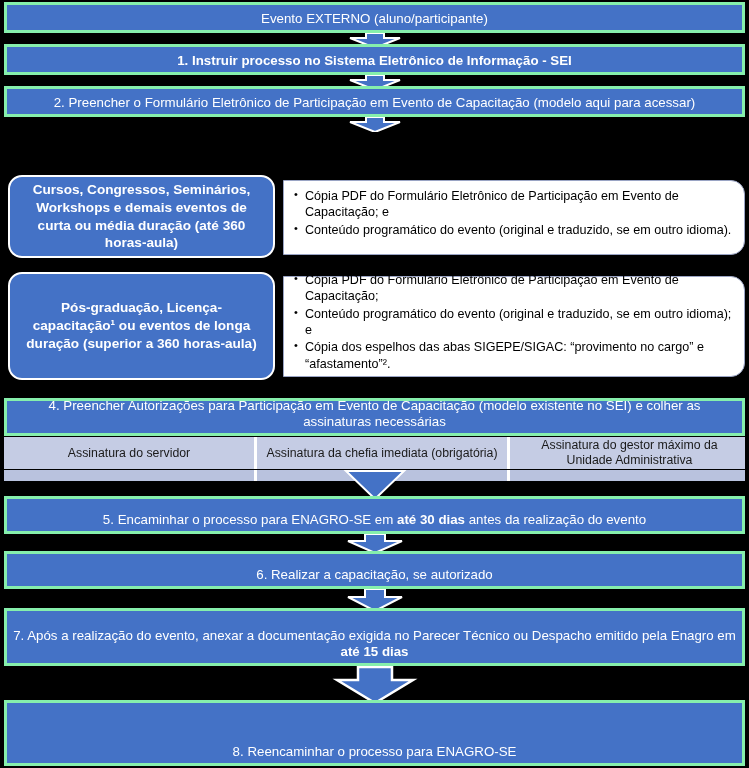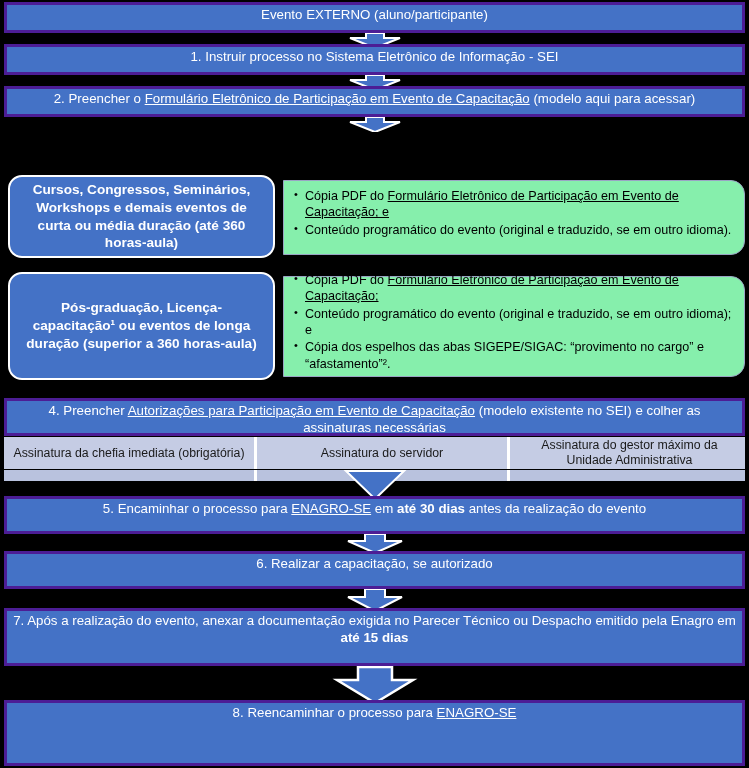--- a/index.html
+++ b/index.html
@@ -12,32 +12,32 @@
   #flow {
     position: relative;
     width: 749px; height: 768px;
     background: #000000;
   }
 
   
   .step {
     position: absolute;
     background: #4472c6;
-    border: 3px solid #4c1d95;
+    border: 3px solid #86efac;
     color: #ffffff;
     font-size: 13.3px;
     line-height: 1.25;
     text-align: center;
     display: flex;
-    align-items: flex-start;
+    align-items: flex-end;
     justify-content: center;
     padding: 2px 6px;
   }
   .step .inner { width: 100%; }
-  .u { text-decoration: underline; }
+  .u { }
   .b { font-weight: bold; }
 
   
   .arrow {
     position: absolute;
     left: 50%;
     transform: translateX(-50%);
   }
   .arrow svg { display: block; }
 
@@ -54,21 +54,21 @@
     text-align: center;
     display: flex;
     align-items: center;
     justify-content: center;
     padding: 4px 10px;
   }
 
   
   .docs {
     position: absolute;
-    background: #86efac;
+    background: #ffffff;
     border: 1px solid #9aa4c4;
     border-radius: 0 14px 14px 0;
     color: #000000;
     font-size: 12.6px;
     line-height: 1.3;
     padding: 8px 12px 16px 10px;
     display: flex;
     align-items: center;
   }
   .docs ul { list-style: none; width: 100%; }
@@ -121,21 +121,21 @@
   <div class="step" style="left:4px; top:2px; width:741px; height:31px;">
     <span class="inner">Evento EXTERNO (aluno/participante)</span>
   </div>
 
   <div class="arrow" style="top:33px; height:15px;">
     <svg width="64" height="15" viewBox="0 0 64 15">
       <polygon points="23,0 41,0 41,5 57,5 32,15 7,5 23,5" fill="#4472c6" stroke="#ffffff" stroke-width="2"></polygon>
     </svg>
   </div>
 
-  <div class="step" style="left:4px; top:44px; width:741px; height:31px;">
+  <div class="step" style="left:4px; top:44px; width:741px; height:31px;font-weight:bold;">
     <span class="inner">1. Instruir processo no Sistema Eletrônico de Informação - SEI</span>
   </div>
 
   <div class="arrow" style="top:75px; height:15px;">
     <svg width="64" height="15" viewBox="0 0 64 15">
       <polygon points="23,0 41,0 41,5 57,5 32,15 7,5 23,5" fill="#4472c6" stroke="#ffffff" stroke-width="2"></polygon>
     </svg>
   </div>
 
   <div class="step" style="left:4px; top:86px; width:741px; height:31px;">
@@ -173,24 +173,24 @@
   </div>
 
   <div class="step" style="left:4px; top:398px; width:741px; height:38px;">
     <span class="inner">
       <span>4. Preencher </span><span class="u">Autorizações para Participação em Evento de Capacitação</span><span> (modelo existente no SEI) e colher as assinaturas necessárias</span>
     </span>
   </div>
 
   <div class="sigrow" style="left:4px; top:437px; width:741px; height:32px;">
     <div class="sigcell" style="width:253px;">
-      <span>Assinatura da chefia imediata (obrigatória)</span>
+      <span>Assinatura do servidor</span>
     </div>
     <div class="sigcell" style="width:253px;">
-      <span>Assinatura do servidor</span>
+      <span>Assinatura da chefia imediata (obrigatória)</span>
     </div>
     <div class="sigcell" style="width:235px;padding-left:8px;">
       <span>Assinatura do gestor máximo da Unidade Administrativa</span>
     </div>
   </div>
   <div class="sigfoot" style="left:4px; top:470px; width:741px; height:11px;">
     <div class="seg" style="width:253px;"></div>
     <div class="seg" style="width:253px;"></div>
     <div class="seg" style="width:232px; border-right:none;"></div>
   </div>

